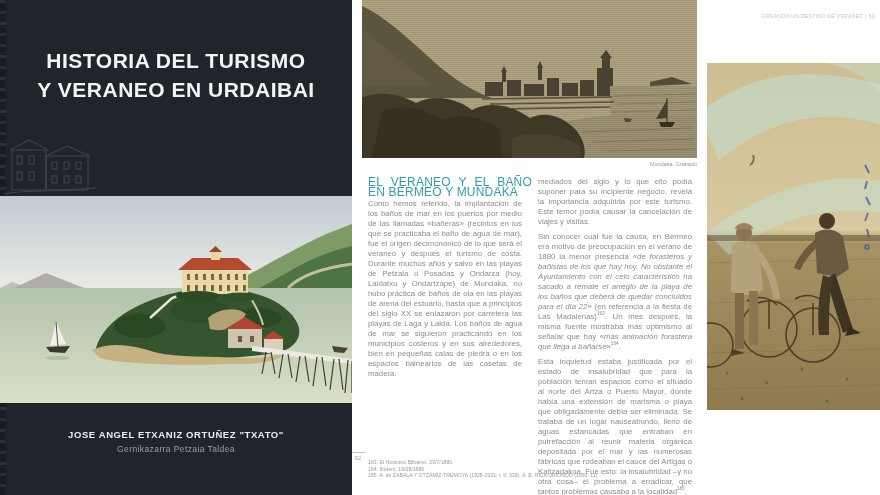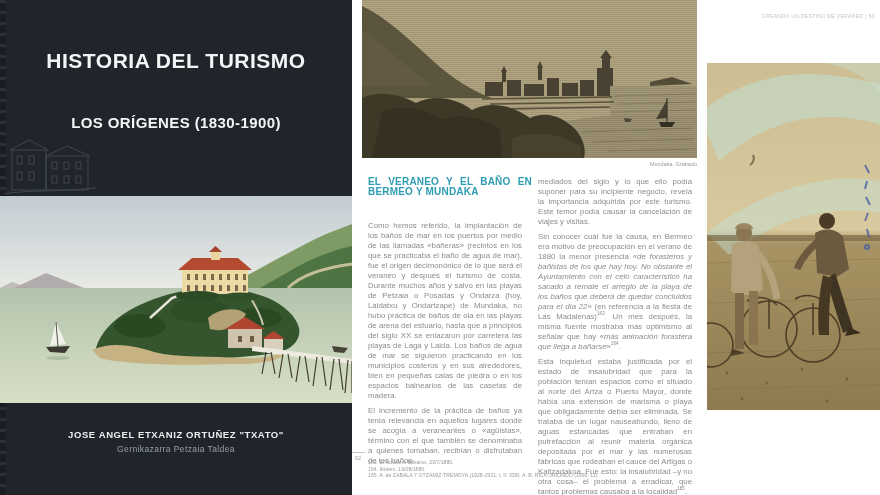--- a/index.html
+++ b/index.html
@@ -29,22 +29,22 @@
   .engraving:after{content:"";position:absolute;inset:0;
     background:repeating-linear-gradient(180deg,rgba(62,56,40,.14) 0 1px,rgba(0,0,0,0) 1px 2px);}
   .engraving svg{display:block;}
   .engraving-caption{position:absolute;left:10px;top:161px;width:335px;text-align:right;
     font-size:5.5px;color:#9a9a9a;}
 
   .col{position:absolute;width:164px;text-align:justify;color:#8c8c8c;
     font-size:7.8px;line-height:10px;}
   .col-left{left:16px;top:177px;}
   .col-right{left:186px;top:177px;}
-  .section-heading{color:#2e9db2;font-weight:bold;font-size:10px;line-height:10px;
-    letter-spacing:.2px;text-align:justify;margin:0 0 24px 0;}
+  .section-heading{color:#2e9db2;font-weight:normal;font-size:12px;line-height:10px;
+    letter-spacing:.2px;text-align:justify;margin:0 0 2px 0;}
   .para{margin:0 10px 5px 0;}
   .para i{font-style:italic;}
   .para sup{font-size:.6em;vertical-align:super;line-height:0;}
 
   .folio-rule{position:absolute;left:0;top:452px;width:13px;height:1px;background:#c4c4c4;}
   .folio{position:absolute;left:3px;top:455px;font-size:5.5px;color:#9a9a9a;}
   .footnotes{position:absolute;left:16px;top:459px;width:320px;font-size:5.2px;
     line-height:6.6px;color:#9a9a9a;}
 
   .photo{position:absolute;left:355px;top:63px;width:173px;height:347px;}
@@ -53,22 +53,22 @@
 </head>
 <body>
 
 <div class="stage">
 
   <div class="cover">
     <div class="film-edge"></div>
 
     <div class="cover-title">
       <div>HISTORIA DEL TURISMO</div>
-    </div>
-    <div class="cover-subtitle">LOS ORÍGENES (1830-1900)</div>
+      <div>Y VERANEO EN URDAIBAI</div>
+    </div>
 
     <svg class="cover-sketch" width="92" height="62" viewBox="0 0 92 62">
       <g fill="none" stroke="#7d8790" stroke-width="1">
         <rect x="8" y="14" width="34" height="40"></rect>
         <rect x="42" y="20" width="42" height="34"></rect>
         <polyline points="6,14 25,4 44,14"></polyline>
         <polyline points="42,20 63,10 86,20"></polyline>
         <rect x="13" y="20" width="5" height="8"></rect>
           <rect x="25" y="20" width="5" height="8"></rect>
         <rect x="13" y="36" width="5" height="8"></rect>
@@ -231,21 +231,20 @@
         <path d="M0,98 C18,90 38,94 54,103 C72,94 94,98 110,110 C128,100 152,106 168,118 C186,110 202,118 214,130 C222,140 224,150 222,158 L0,158 Z" fill="#3e3827"></path>
         <path d="M20,112 C40,104 62,108 80,120 C100,112 122,118 138,130 L140,158 L10,158 Z" fill="#332e1f" opacity=".85"></path>
         <path d="M150,138 C175,130 200,134 218,146 L220,158 L150,158 Z" fill="#4a4430" opacity=".9"></path>
       </svg>
     </div>
     <div class="engraving-caption">Mundaka. Grabado</div>
 
     <div class="col col-left">
       <h3 class="section-heading">EL VERANEO Y EL BAÑO EN BERMEO Y MUNDAKA</h3>
       <p class="para"><span>Como hemos referido, la implantación de los baños de mar en los puertos por medio de las llamadas «bañeras» (recintos en los que se practicaba el baño de agua de mar), fue el origen decimonónico de lo que será el veraneo y después el turismo de costa. Durante muchos años y salvo en las playas de Petzaia o Posadas y Ondarza (hoy, Laidatxu y Ondartzape) de Mundaka, no hubo práctica de baños de ola en las playas de arena del estuario, hasta que a principios del siglo XX se enlazaron por carretera las playas de Laga y Laida. Los baños de agua de mar se siguieron practicando en los municipios costeros y en sus alrededores, bien en pequeñas calas de piedra o en los espacios balnearios de las casetas de madera.</span></p>
-      <p class="para"><span>El incremento de la práctica de baños ya tenía relevancia en aquellos lugares donde se acogía a veraneantes o «agüistas», término con el que también se denominaba a quienes tomaban, recibían o disfrutaban de los baños.</span></p>
     </div>
     <div class="col col-right">
       <p class="para"><span>mediados del siglo y lo que ello podía suponer para su incipiente negocio, revela la importancia adquirida por este turismo. Este temor podía causar la cancelación de viajes y visitas.</span></p>
       <p class="para"><span>Sin conocer cuál fue la causa, en Bermeo era motivo de preocupación en el verano de 1880 la menor presencia «</span><i>de forasteros y bañistas de los que hay hoy. No obstante el Ayuntamiento con el celo característico ha sacado a remate el arreglo de la playa de los baños que deberá de quedar concluidos para el día 22</i><span>» (en referencia a la fiesta de Las Madalenas)</span><sup>163</sup><span>. Un mes después, la misma fuente mostraba más optimismo al señalar que hay «</span><i>más animación forastera que llega a bañarse</i><span>»</span><sup>164</sup><span>.</span></p>
       <p class="para"><span>Esta inquietud estaba justificada por el estado de insalubridad que para la población tenían espacios como el situado al norte del Artza o Puerto Mayor, donde había una extensión de marisma o playa que obligadamente debía ser eliminada. Se trataba de un lugar nauseabundo, lleno de aguas estancadas que entraban en putrefacción al reunir materia orgánica depositada por el mar y las numerosas fábricas que rodeaban el cauce del Artigas o Kaltzadakoa. Fue esto: la insalubridad –y no otra cosa– el problema a erradicar, que tantos problemas causaba a la localidad</span><sup>165</sup><span>.</span></p>
     </div>
 
     <div class="folio-rule"></div>
     <div class="folio">62</div>
     <div class="footnotes">

